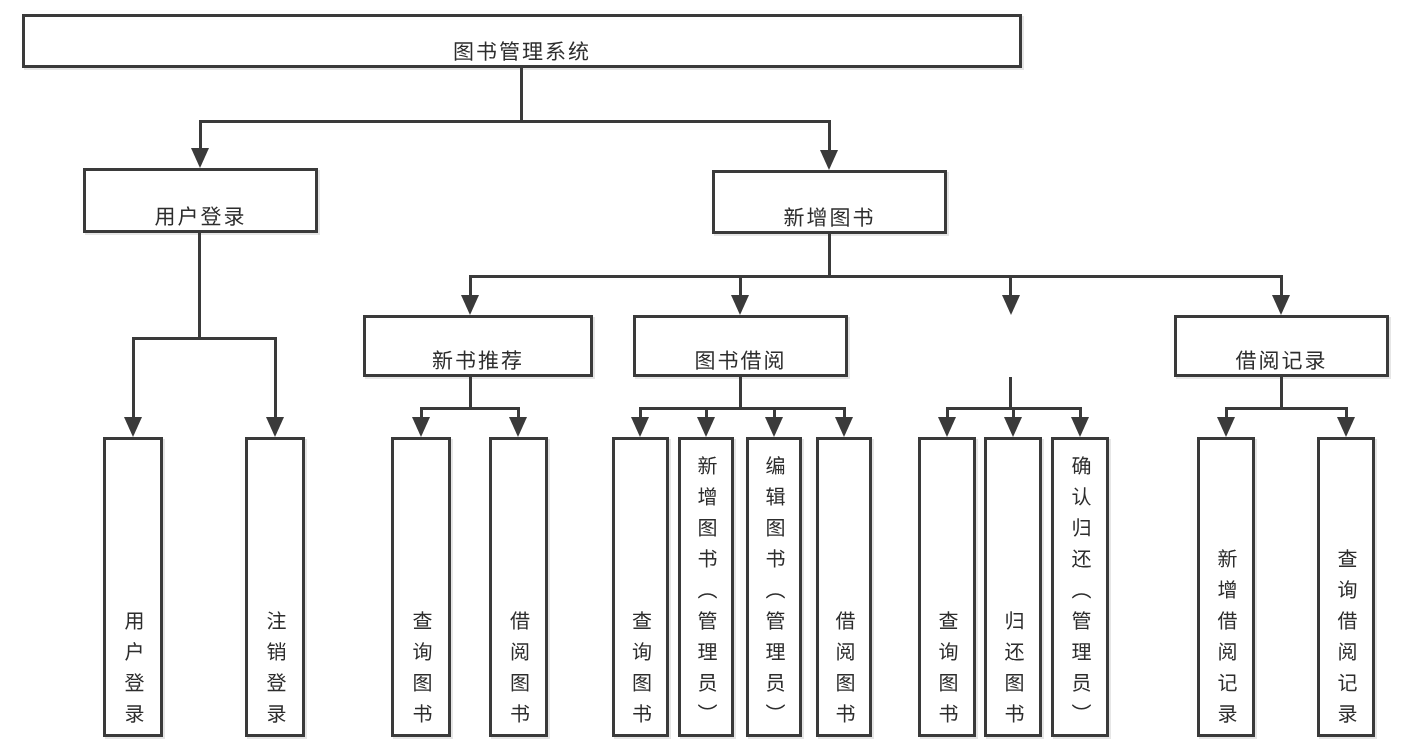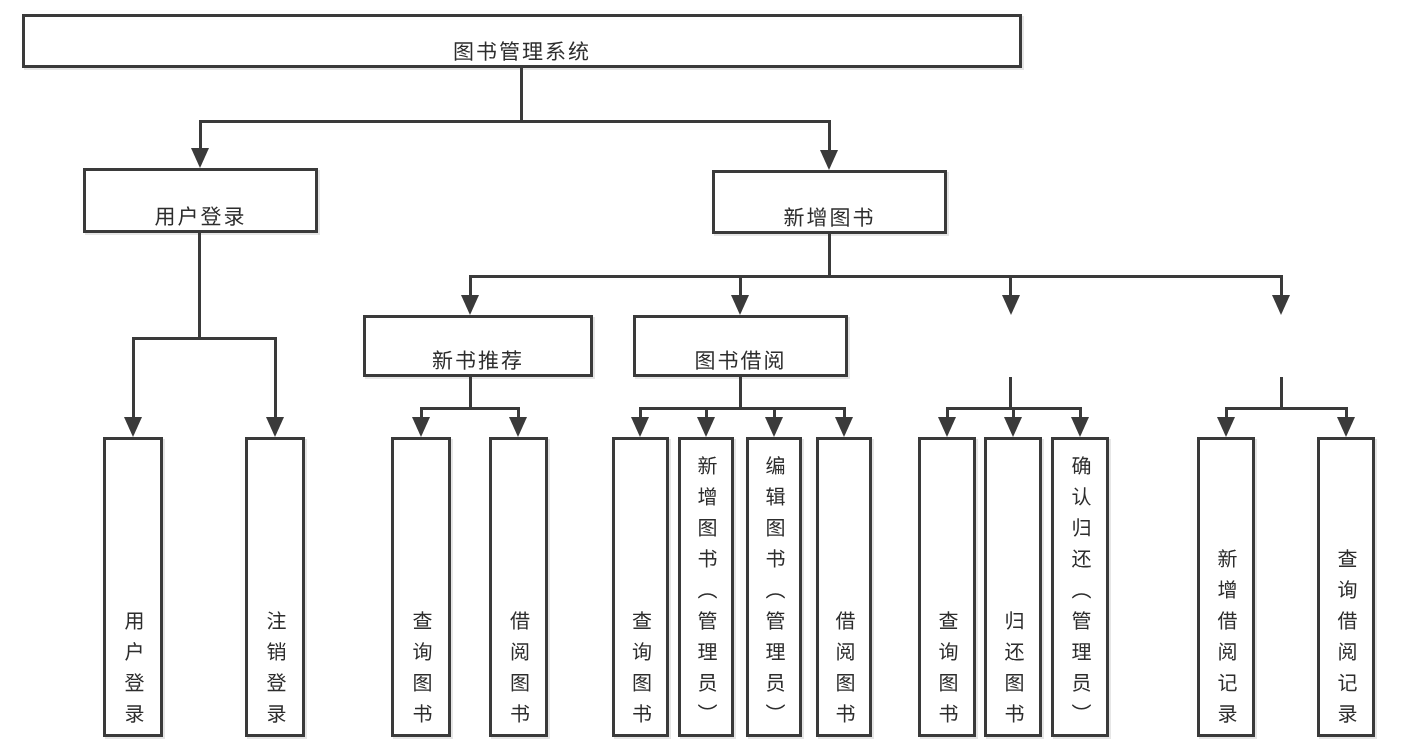--- a/index.html
+++ b/index.html
@@ -88,20 +88,23 @@
   <div class="a" style="left:1011px;top:295px"></div>
   <div class="v" style="left:1280px;top:275px;height:22px"></div>
   <div class="a" style="left:1281px;top:295px"></div>
 
   <div class="box" style="left:363px;top:315px;width:230px;height:62px">
     <span class="lbl">新书推荐</span>
   </div>
   <div class="box" style="left:633px;top:315px;width:215px;height:62px">
     <span class="lbl">图书借阅</span>
   </div>
+  <div class="box" style="left:1174px;top:315px;width:215px;height:62px">
+    <span class="lbl">借阅记录</span>
+  </div>
 
   <div class="v" style="left:469px;top:377px;height:30px"></div>
   <div class="h" style="left:420px;top:407px;width:99px"></div>
   <div class="v" style="left:420px;top:407px;height:12px"></div>
   <div class="a" style="left:421px;top:417px"></div>
   <div class="v" style="left:517px;top:407px;height:12px"></div>
   <div class="a" style="left:518px;top:417px"></div>
 
   <div class="v" style="left:739px;top:377px;height:30px"></div>
   <div class="h" style="left:639px;top:407px;width:206px"></div>

